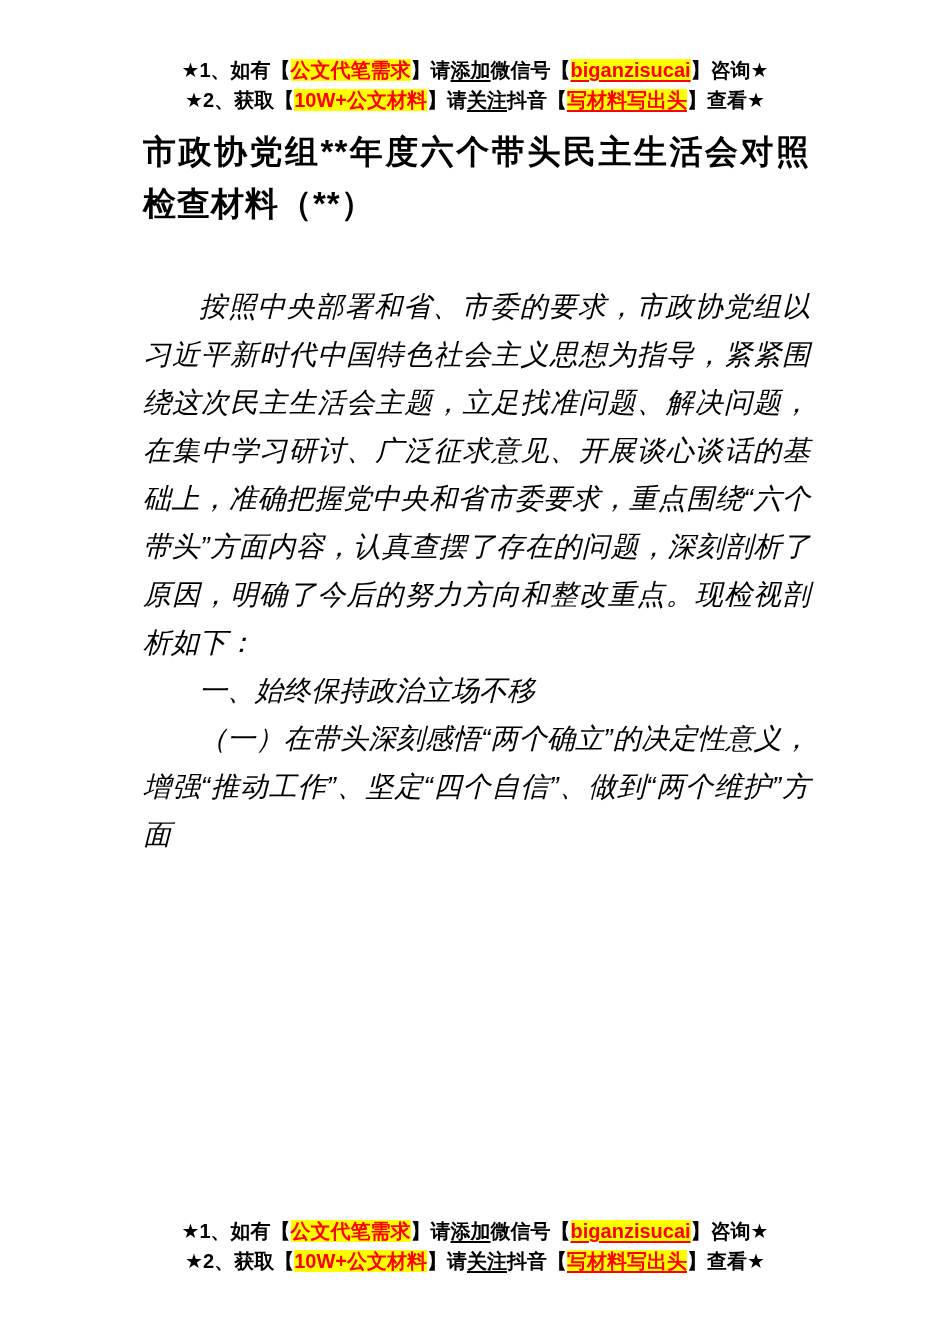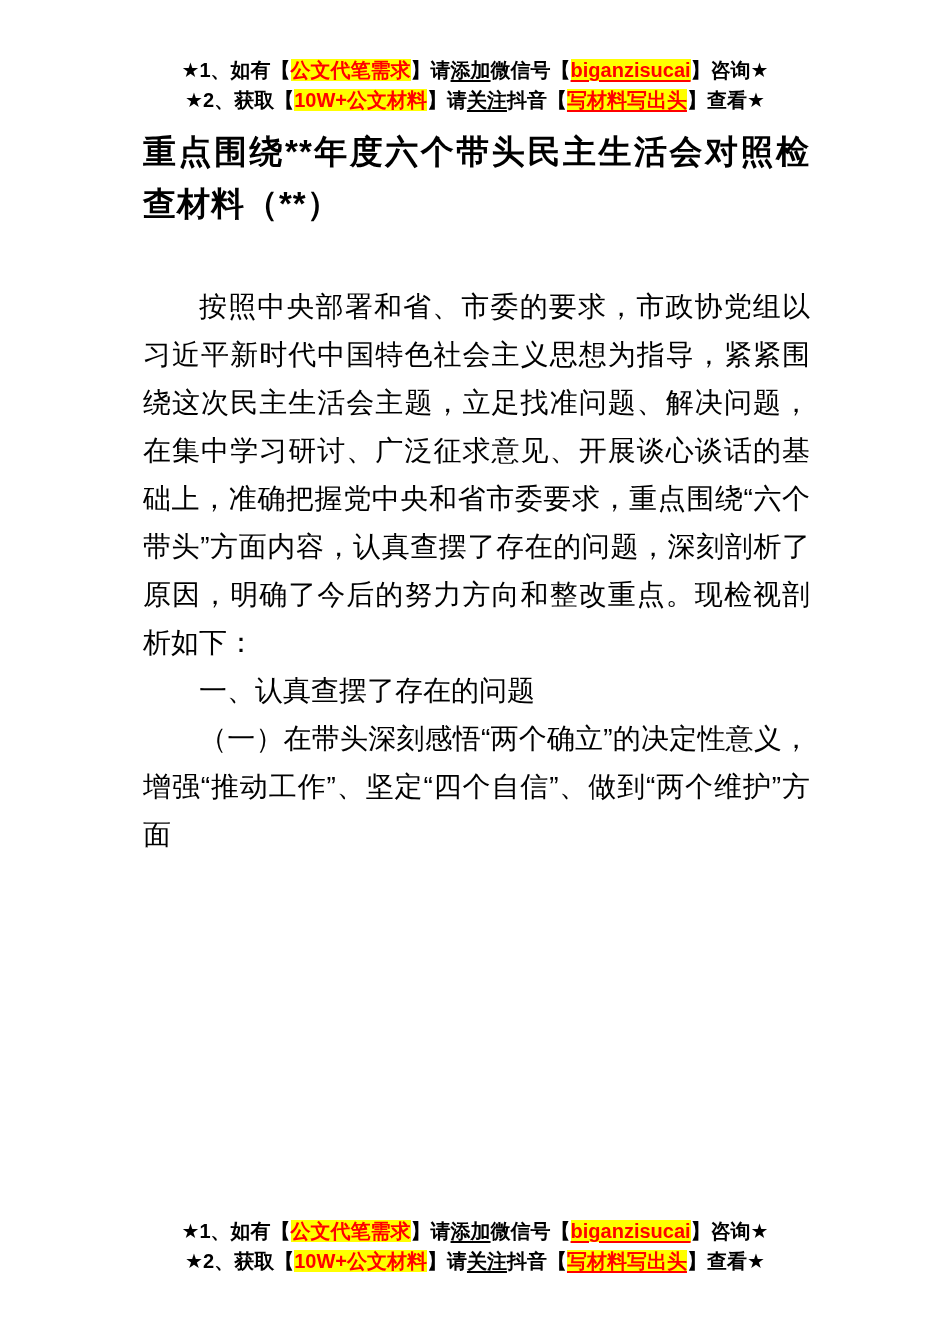--- a/index.html
+++ b/index.html
@@ -54,44 +54,45 @@
     line-height:52px;
     text-align:justify;
     letter-spacing:1px;
   }
   .doc-body{
     margin:53px 140px 0 143px;
     font-size:28px;
     line-height:48px;
     text-align:justify;
     font-weight:500;
+    font-style:italic;
   }
   .doc-body p{
     margin:0;
     text-indent:2em;
   }
   .footer-notice{
     margin-top:auto;
   }
 </style>
 </head>
 <body>
 
 <div class="page">
 
   <div class="notice header-notice">
     <div class="notice-line"><span class="seg-plain">★1、如有【</span><span class="seg-hl">公文代笔需求</span><span class="seg-plain">】请</span><span class="seg-u">添加</span><span class="seg-plain">微信号【</span><span class="seg-hl-u">biganzisucai</span><span class="seg-plain">】咨询★</span></div>
     <div class="notice-line"><span class="seg-plain">★2、获取【</span><span class="seg-hl">10W+公文材料</span><span class="seg-plain">】请</span><span class="seg-u">关注</span><span class="seg-plain">抖音【</span><span class="seg-hl-u">写材料写出头</span><span class="seg-plain">】查看★</span></div>
   </div>
 
-  <h1 class="doc-title">重点围绕**年度六个带头民主生活会对照检查材料（**）</h1>
+  <h1 class="doc-title">市政协党组**年度六个带头民主生活会对照检查材料（**）</h1>
 
   <div class="doc-body">
     <p>按照中央部署和省、市委的要求，市政协党组以习近平新时代中国特色社会主义思想为指导，紧紧围绕这次民主生活会主题，立足找准问题、解决问题，在集中学习研讨、广泛征求意见、开展谈心谈话的基础上，准确把握党中央和省市委要求，重点围绕“六个带头”方面内容，认真查摆了存在的问题，深刻剖析了原因，明确了今后的努力方向和整改重点。现检视剖析如下：</p>
-    <p>一、认真查摆了存在的问题</p>
+    <p>一、始终保持政治立场不移</p>
     <p>（一）在带头深刻感悟“两个确立”的决定性意义，增强“推动工作”、坚定“四个自信”、做到“两个维护”方面</p>
   </div>
 
   <div class="notice footer-notice">
     <div class="notice-line"><span class="seg-plain">★1、如有【</span><span class="seg-hl">公文代笔需求</span><span class="seg-plain">】请</span><span class="seg-u">添加</span><span class="seg-plain">微信号【</span><span class="seg-hl-u">biganzisucai</span><span class="seg-plain">】咨询★</span></div>
     <div class="notice-line"><span class="seg-plain">★2、获取【</span><span class="seg-hl">10W+公文材料</span><span class="seg-plain">】请</span><span class="seg-u">关注</span><span class="seg-plain">抖音【</span><span class="seg-hl-u">写材料写出头</span><span class="seg-plain">】查看★</span></div>
   </div>
 
 </div>
 

